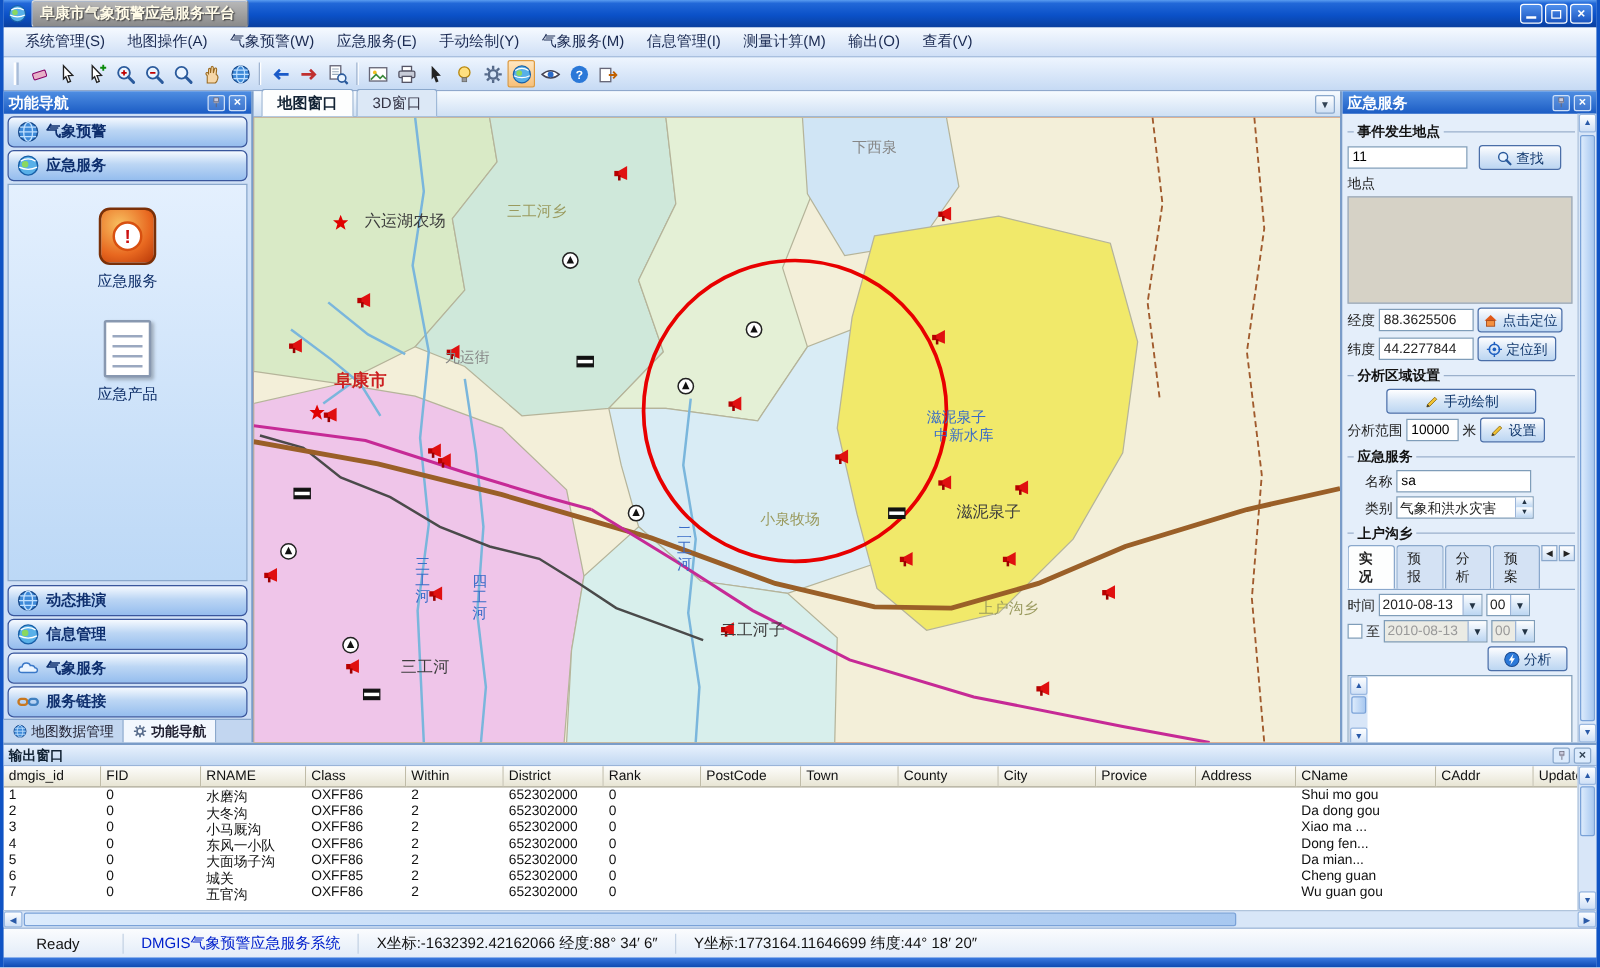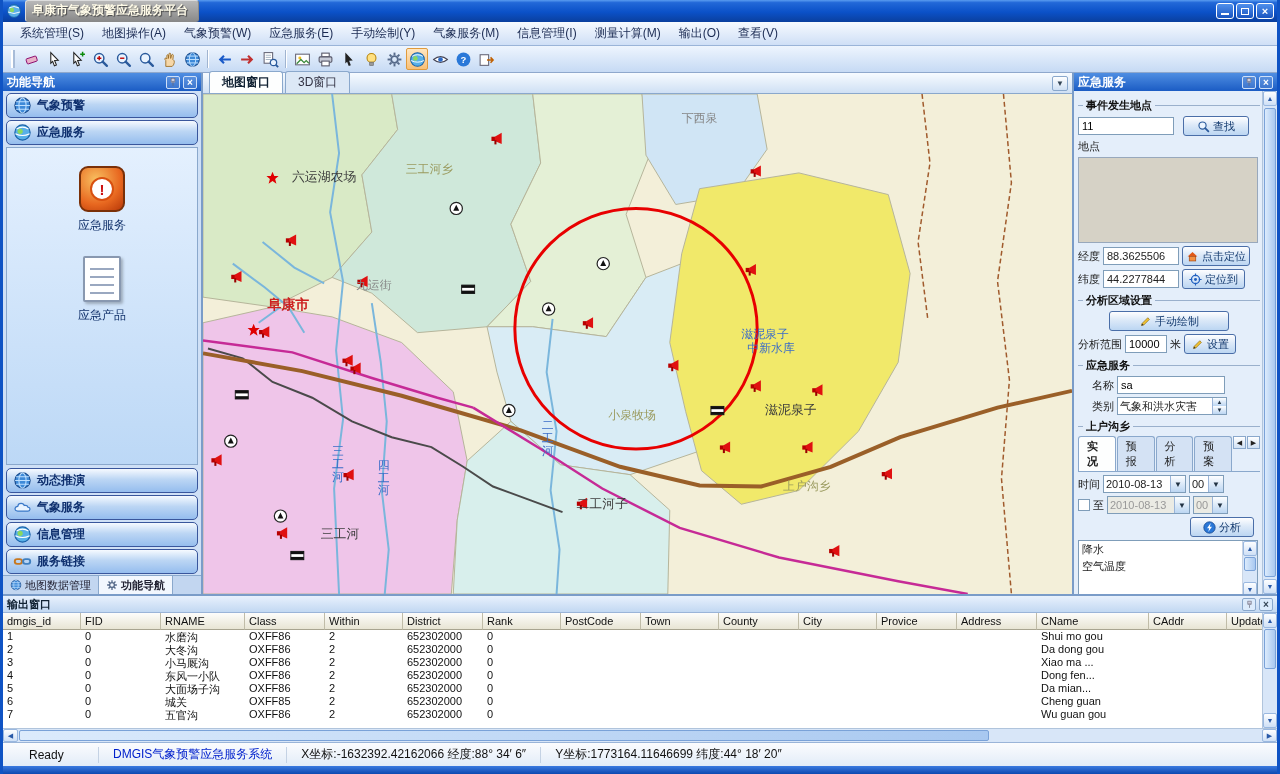--- a/index.html
+++ b/index.html
@@ -497,29 +497,29 @@
       </div>
       <div id="left-bottom-nav">
           <div class="navbtn">
             <svg class="ic" viewBox="0 0 16 16">
               <use href="#sym-globe" xlink:href="#sym-globe"></use>
             </svg>
             <span>动态推演</span>
           </div>
           <div class="navbtn">
             <svg class="ic" viewBox="0 0 16 16">
+              <use href="#sym-globe2" xlink:href="#sym-globe2"></use>
+            </svg>
+            <span>信息管理</span>
+          </div>
+          <div class="navbtn">
+            <svg class="ic" viewBox="0 0 16 16">
               <use href="#sym-cloud" xlink:href="#sym-cloud"></use>
             </svg>
             <span>气象服务</span>
-          </div>
-          <div class="navbtn">
-            <svg class="ic" viewBox="0 0 16 16">
-              <use href="#sym-globe2" xlink:href="#sym-globe2"></use>
-            </svg>
-            <span>信息管理</span>
           </div>
           <div class="navbtn">
             <svg class="ic" viewBox="0 0 16 16">
               <use href="#sym-link" xlink:href="#sym-link"></use>
             </svg>
             <span>服务链接</span>
           </div>
         </div>
       <div class="left-tabs" id="left-tabs">
           <div class="ltab">
@@ -768,24 +768,20 @@
           </div>
           <div class="row right">
             <button class="xpbtn" style="width:64px">
               <svg class="ic" viewBox="0 0 16 16">
                   <use href="#sym-bolt"></use>
                 </svg>
               <span>分析</span>
             </button>
           </div>
           <div class="elembox">
-            <div class="elem-items" id="elem-items">
-                <div class="elem-item">降水</div>
-                <div class="elem-item">空气温度</div>
-              </div>
             <div class="sb-v inbox">
               <div class="sb-btn">▲</div>
               <div class="sb-track">
                   <div class="sb-thumb" style="top:1px;height:14px"></div>
                 </div>
               <div class="sb-btn">▼</div>
             </div>
           </div>
         </div>
         <div class="sb-v">

